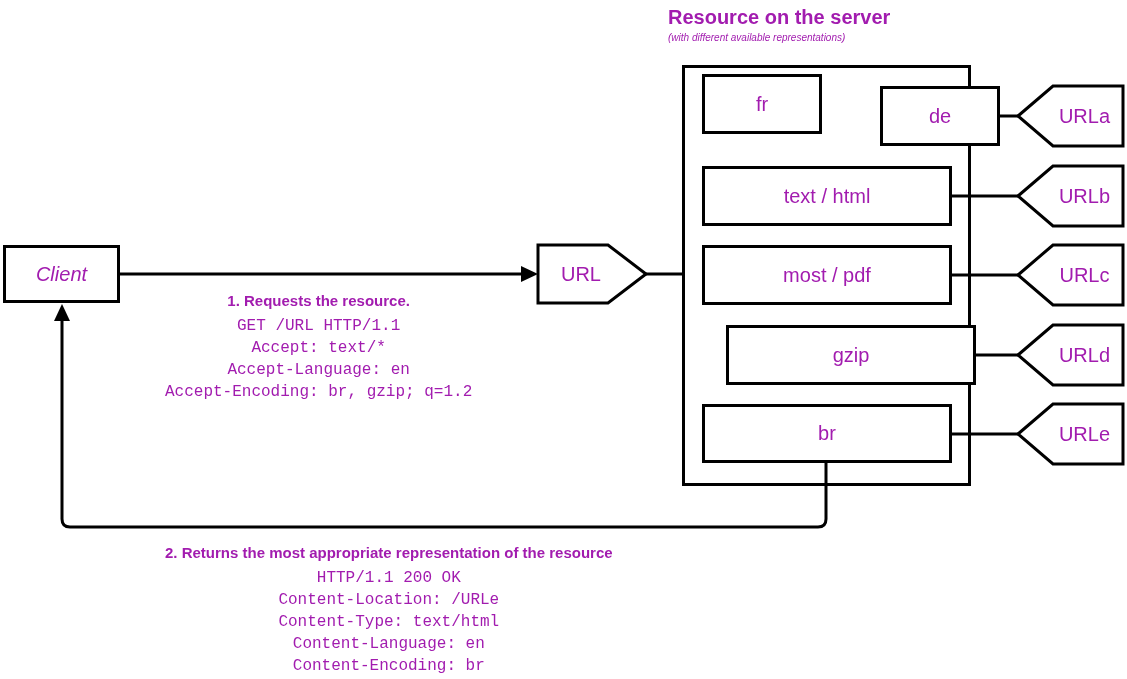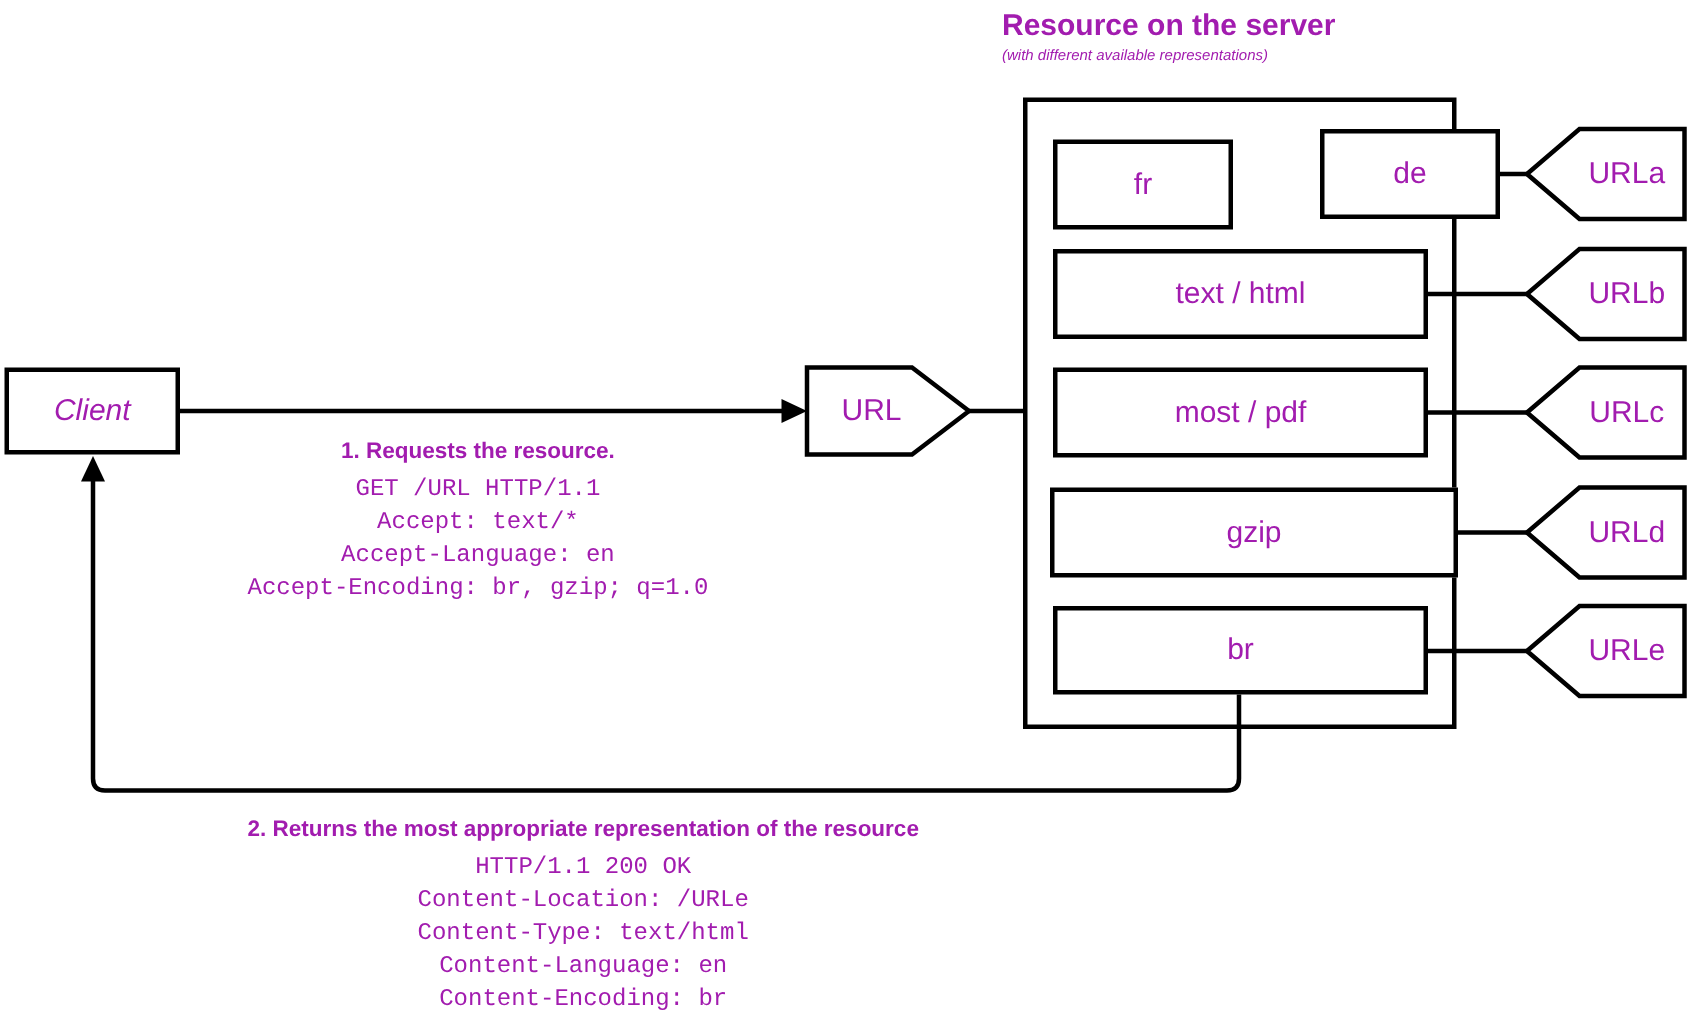--- a/index.html
+++ b/index.html
@@ -41,25 +41,25 @@
     font-family:"Liberation Mono", monospace;
     font-size:16px;
     line-height:22px;
     white-space:pre;
   }
   #request-annotation{left:165px;top:292px;}
   #response-annotation{left:165px;top:544px;}
   
   #client-box{left:3px;top:245px;width:117px;height:58px;font-style:italic;}
   #server-box{left:682px;top:65px;width:289px;height:421px;}
-  #rep-fr{left:702px;top:93px;width:120px;height:60px;}
+  #rep-fr{left:702px;top:74px;width:120px;height:60px;}
   #rep-de{left:832px;top:86px;width:120px;height:60px;margin-left:48px;}
   #rep-html{left:702px;top:166px;width:250px;height:60px;}
   #rep-pdf{left:702px;top:245px;width:250px;height:60px;}
-  #rep-gzip{left:700px;top:325px;width:272px;height:60px;}
+  #rep-gzip{left:726px;top:325px;width:250px;height:60px;}
   #rep-br{left:702px;top:404px;width:250px;height:59px;}
   #url-node-label{left:540px;top:245px;width:82px;height:58px;}
   .tag-label{left:1046px;width:77px;height:62px;}
   #tag-urla{top:85px;}
   #tag-urlb{top:165px;}
   #tag-urlc{top:244px;}
   #tag-urld{top:324px;}
   #tag-urle{top:403px;}
 </style>
 </head>
@@ -126,21 +126,21 @@
   <div id="tag-urlb" class="overlay-label tag-label">URLb</div>
   <div id="tag-urlc" class="overlay-label tag-label">URLc</div>
   <div id="tag-urld" class="overlay-label tag-label">URLd</div>
   <div id="tag-urle" class="overlay-label tag-label">URLe</div>
 
   <div id="request-annotation" class="annotation">
     <div class="annotation-title">1. Requests the resource.</div>
     <div class="code-line">GET /URL HTTP/1.1</div>
     <div class="code-line">Accept: text/*</div>
     <div class="code-line">Accept-Language: en</div>
-    <div class="code-line">Accept-Encoding: br, gzip; q=1.0</div>
+    <div class="code-line">Accept-Encoding: br, gzip; q=1.2</div>
   </div>
 
   <div id="response-annotation" class="annotation">
     <div class="annotation-title">2. Returns the most appropriate representation of the resource</div>
     <div class="code-line">HTTP/1.1 200 OK</div>
     <div class="code-line">Content-Location: /URLe</div>
     <div class="code-line">Content-Type: text/html</div>
     <div class="code-line">Content-Language: en</div>
     <div class="code-line">Content-Encoding: br</div>
   </div>

